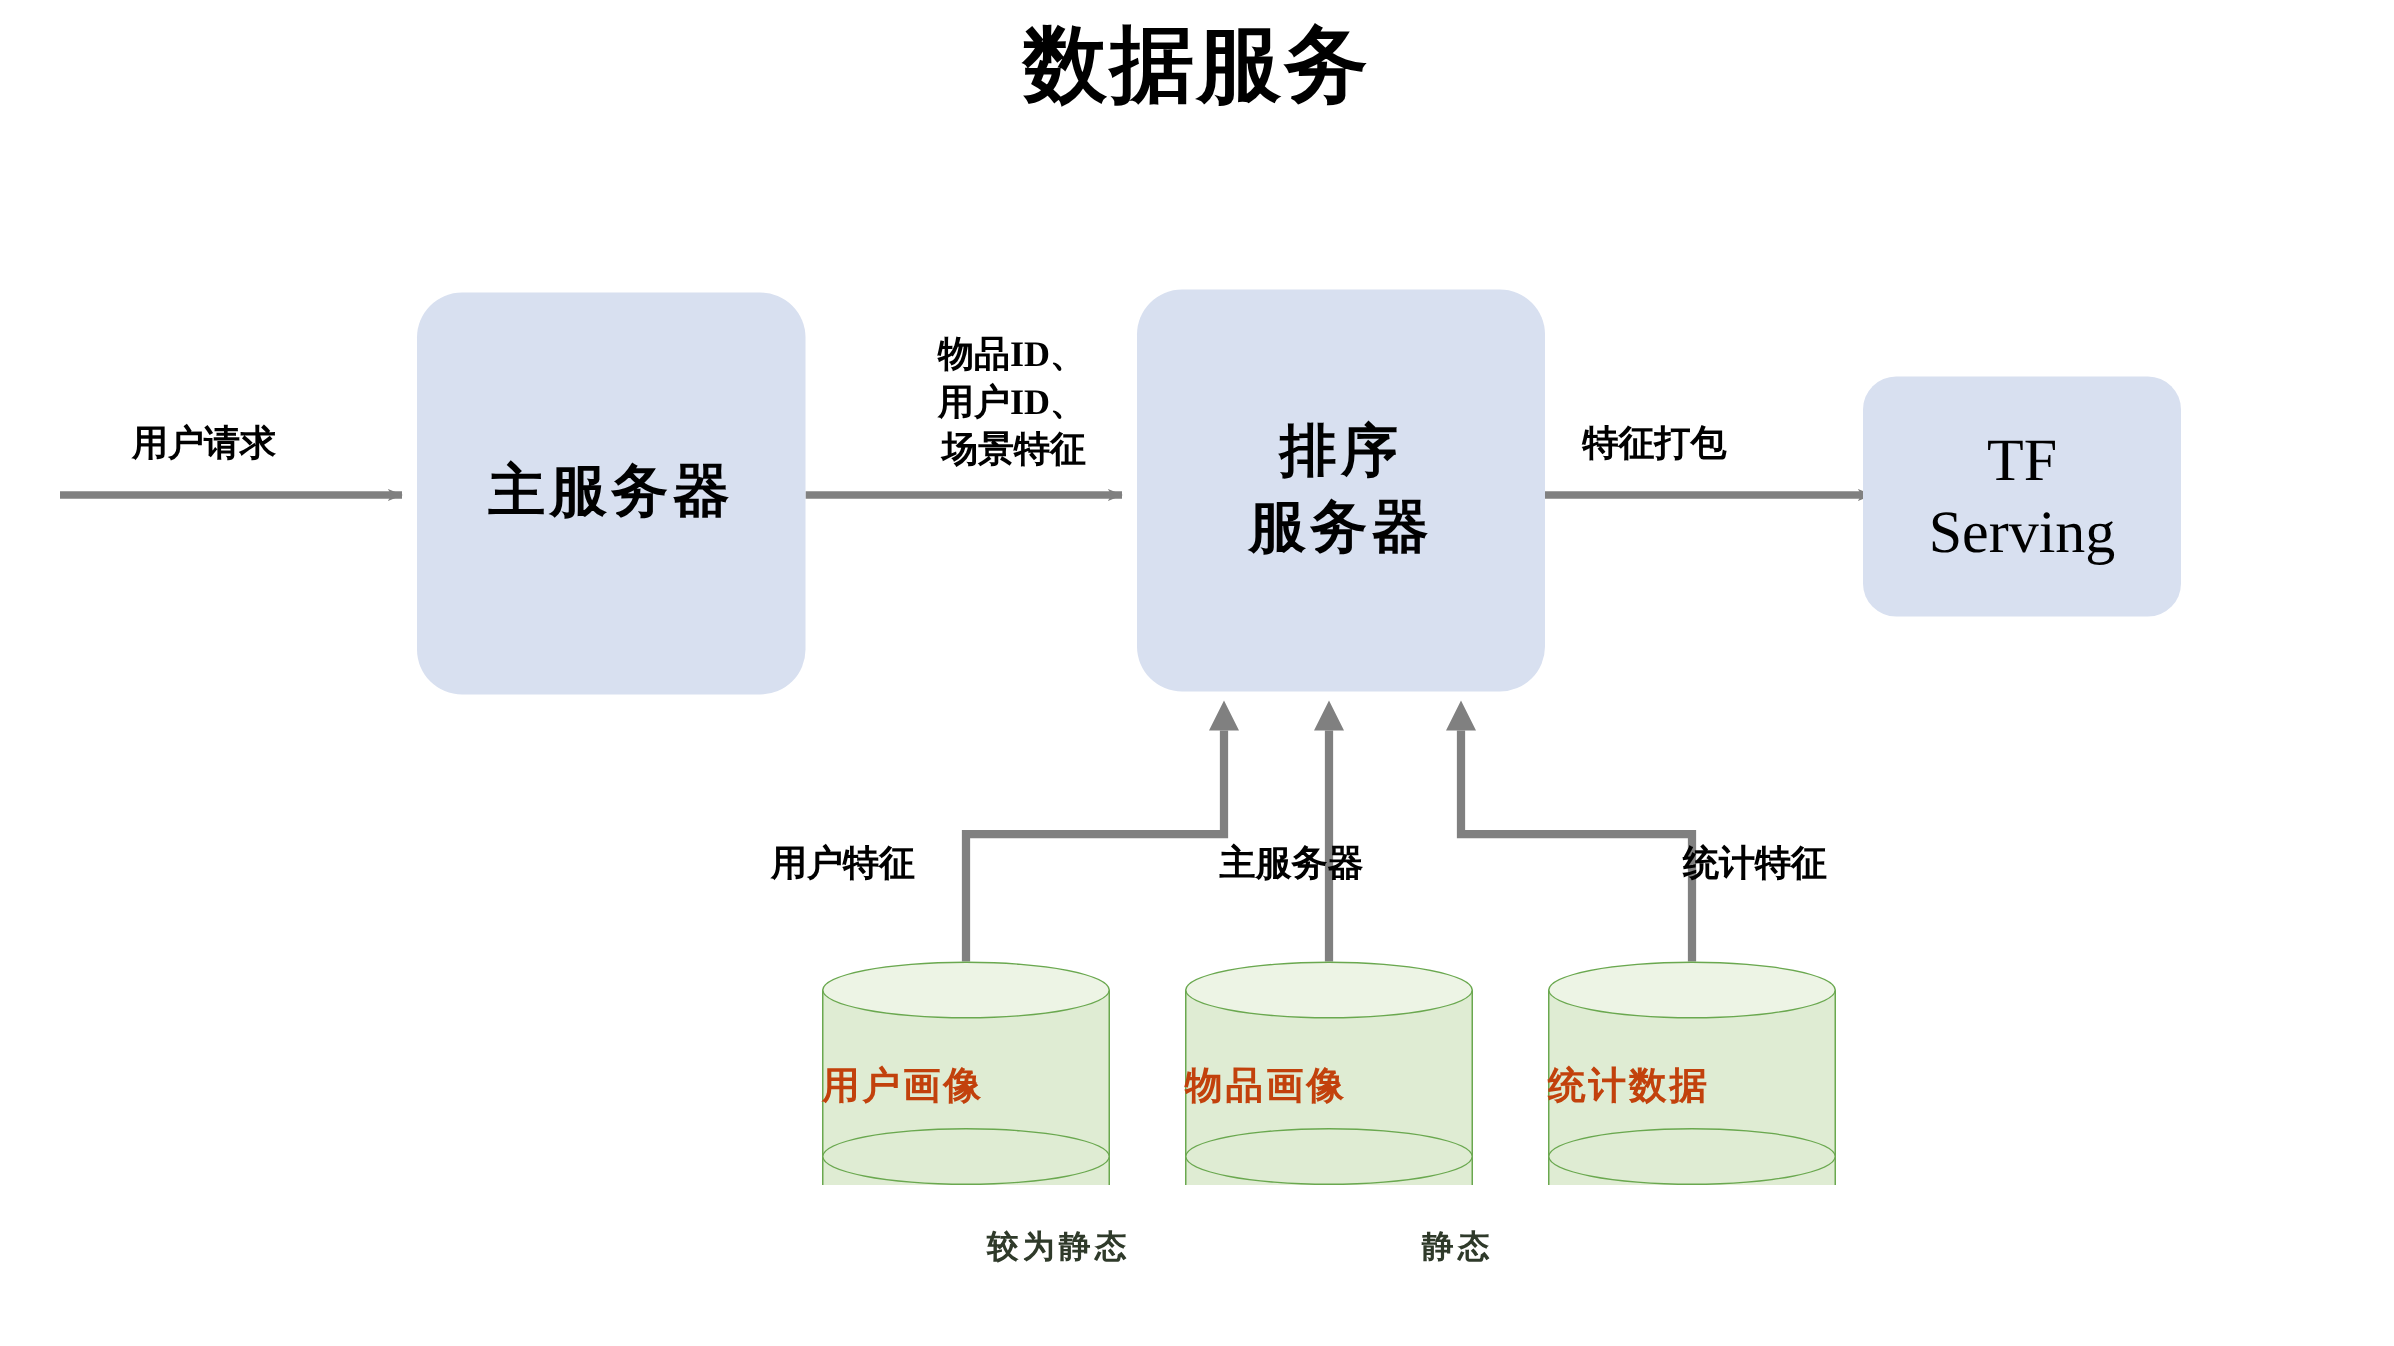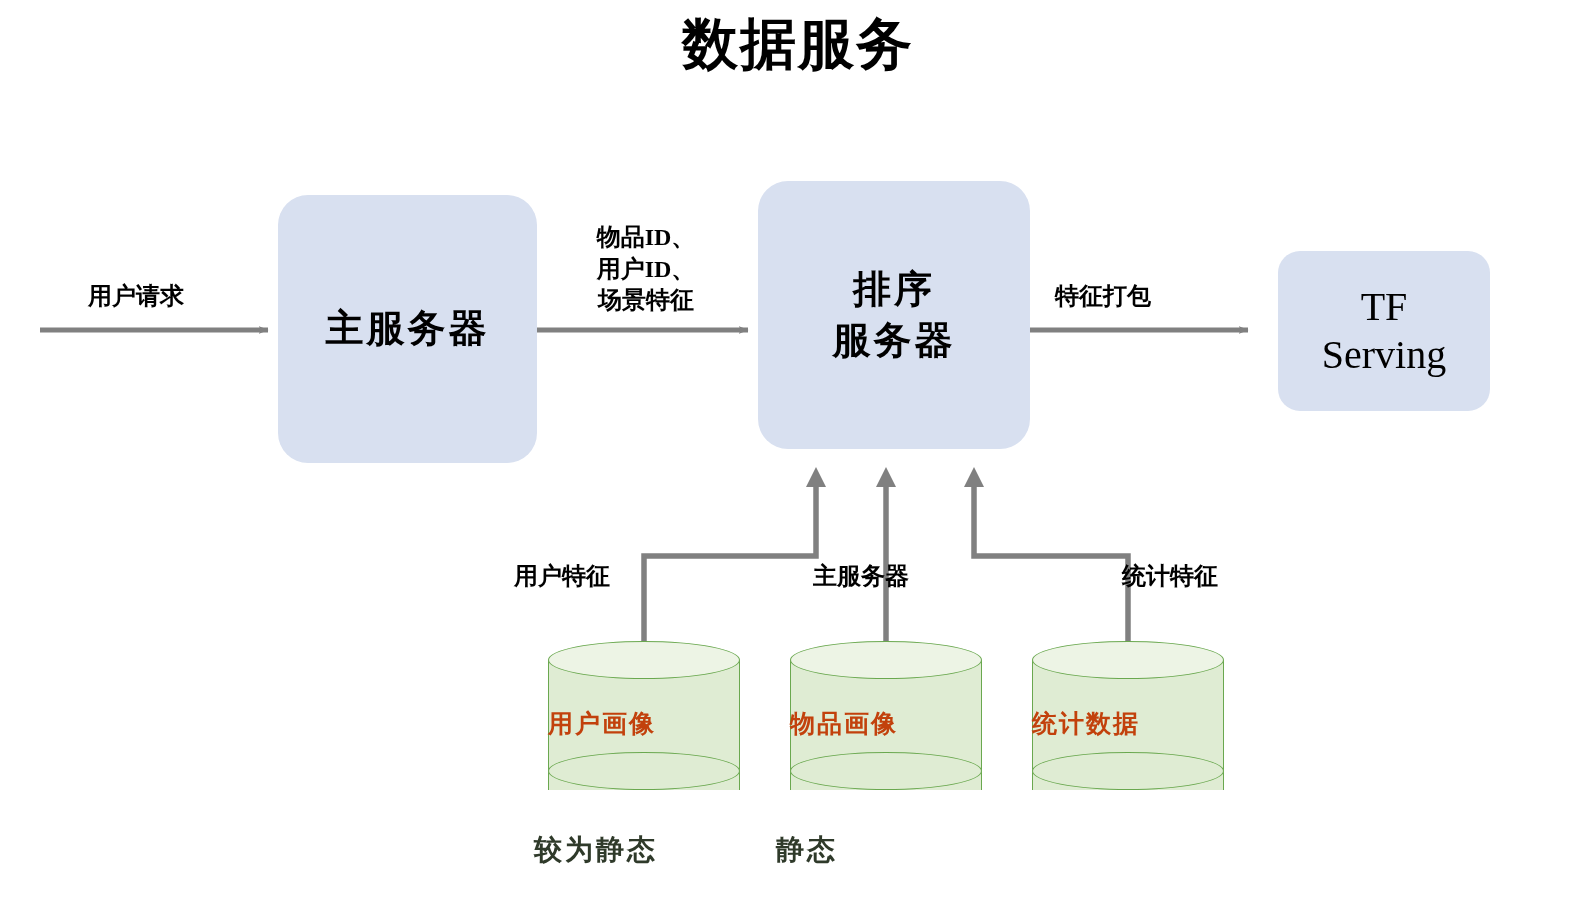--- a/index.html
+++ b/index.html
@@ -67,35 +67,35 @@
     letter-spacing: 3px;
   }
   .proc-box.latin .box-label {
     font-weight: normal;
     font-size: 40px;
     letter-spacing: 0px;
     line-height: 1.2;
   }
 
   #box-main-server   { left: 278px; top: 195px; width: 259px; height: 268px; }
-  #box-rank-server   { left: 758px; top: 181px; width: 272px; height: 268px; }
-  #box-tf-serving    { left: 1278px; top: 251px; width: 212px; height: 160px; border-radius: 22px; }
+  #box-rank-server   { left: 758px; top: 193px; width: 272px; height: 268px; }
+  #box-tf-serving    { left: 1242px; top: 251px; width: 212px; height: 160px; border-radius: 22px; }
 
   
   .edge-label {
     position: absolute;
     font-family: "Liberation Serif", "DejaVu Serif", serif;
     font-weight: bold;
     font-size: 24px;
     line-height: 1.32;
     color: #000000;
     white-space: pre-line;
   }
   #label-user-request   { left: 88px;  top: 281px; width: 160px; }
-  #label-ids            { left: 568px; top: 222px; width: 156px; text-align: center; }
+  #label-ids            { left: 568px; top: 222px; width: 156px; text-align: right; }
   #label-feature-pack   { left: 1055px; top: 281px; width: 144px; }
   #label-user-feature   { left: 514px;  top: 561px; width: 128px; }
   #label-item-feature   { left: 813px;  top: 561px; width: 128px; }
   #label-stat-feature   { left: 1122px; top: 561px; width: 128px; }
 
   
   .cylinder {
     position: absolute;
     width: 192px;
     height: 168px;
@@ -141,27 +141,27 @@
     text-align: left;
     font-family: "Liberation Serif", "DejaVu Serif", serif;
     font-weight: bold;
     font-size: 25px;
     letter-spacing: 2px;
     color: #c2410c;
     z-index: 3;
   }
   .cyl-caption {
     position: absolute;
-    top: 190px;
+    top: 176px;
     left: -14px;
     width: 220px;
-    text-align: left;
-    font-family: "Liberation Serif", "DejaVu Serif", serif;
-    font-weight: bold;
-    font-size: 28px;
+    text-align: right;
+    font-family: "Liberation Serif", "DejaVu Serif", serif;
+    font-weight: bold;
+    font-size: 21px;
     letter-spacing: 3px;
     color: #2f3a2a;
   }
 
   #cyl-user-profile { left: 548px; top: 641px; }
   #cyl-item-profile { left: 790px; top: 641px; }
   #cyl-stat-data    { left: 1032px; top: 641px; }
 </style>
 </head>
 <body>

